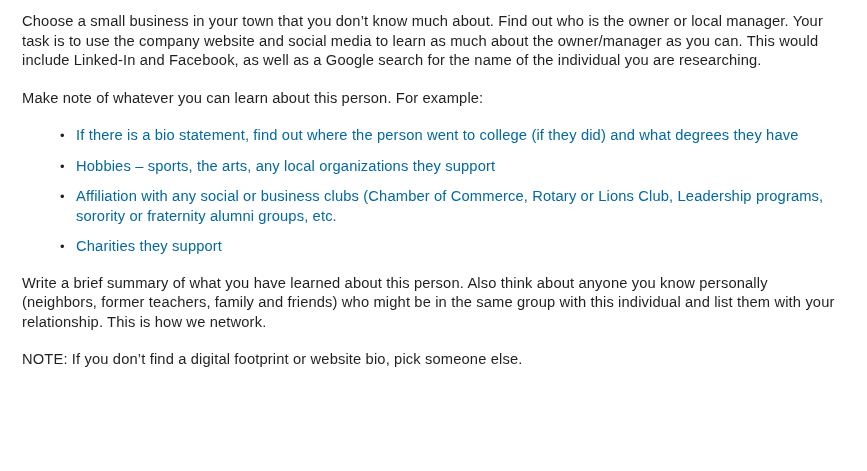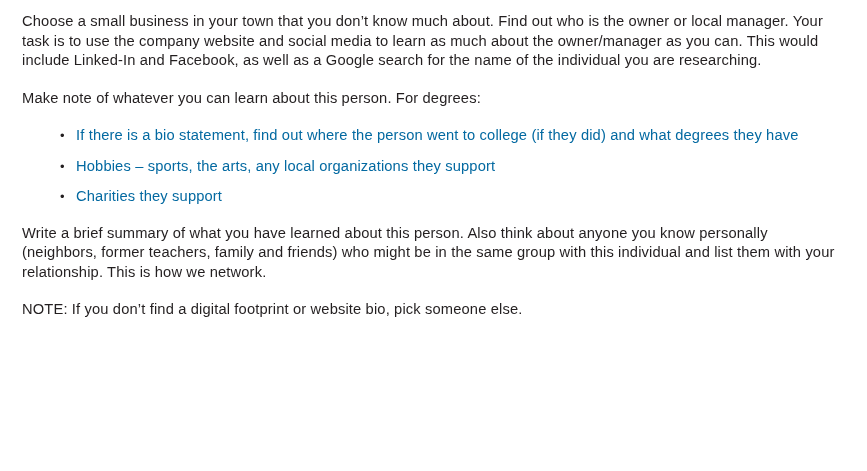--- a/index.html
+++ b/index.html
@@ -59,26 +59,27 @@
     margin-bottom: 17px;
   }
 </style>
 </head>
 <body>
 
 <div class="page">
 
   <p class="para">Choose a small business in your town that you don’t know much about.  Find out who is the owner or local manager.  Your task is to use the company website and social media to learn as much about the owner/manager as you can.  This would include Linked-In and Facebook, as well as a Google search for the name of the individual you are researching.</p>
 
-  <p class="para">Make note of whatever you can learn about this person.  For degrees:</p>
+  <p class="para">Make note of whatever you can learn about this person.  For example:</p>
 
   <div class="list-block">
     <ul class="bullets">
       <li> If there is a bio statement, find out where the person went to college (if they did) and what degrees they have</li>
       <li>Hobbies – sports, the arts, any local organizations they support</li>
+      <li>Affiliation with any social or business clubs (Chamber of Commerce, Rotary or Lions Club, Leadership programs, sorority or fraternity alumni groups, etc.</li>
       <li>Charities they support</li>
     </ul>
   </div>
 
 
   <p class="para">Write a brief summary of what you have learned about this person.  Also think about anyone you know personally (neighbors, former teachers, family and friends) who might be in the same group with this individual and list them with your relationship.  This is how we network.</p>
 
   <p class="para">NOTE:  If you don’t find a digital footprint or website bio, pick someone else.</p>
 
 </div>

